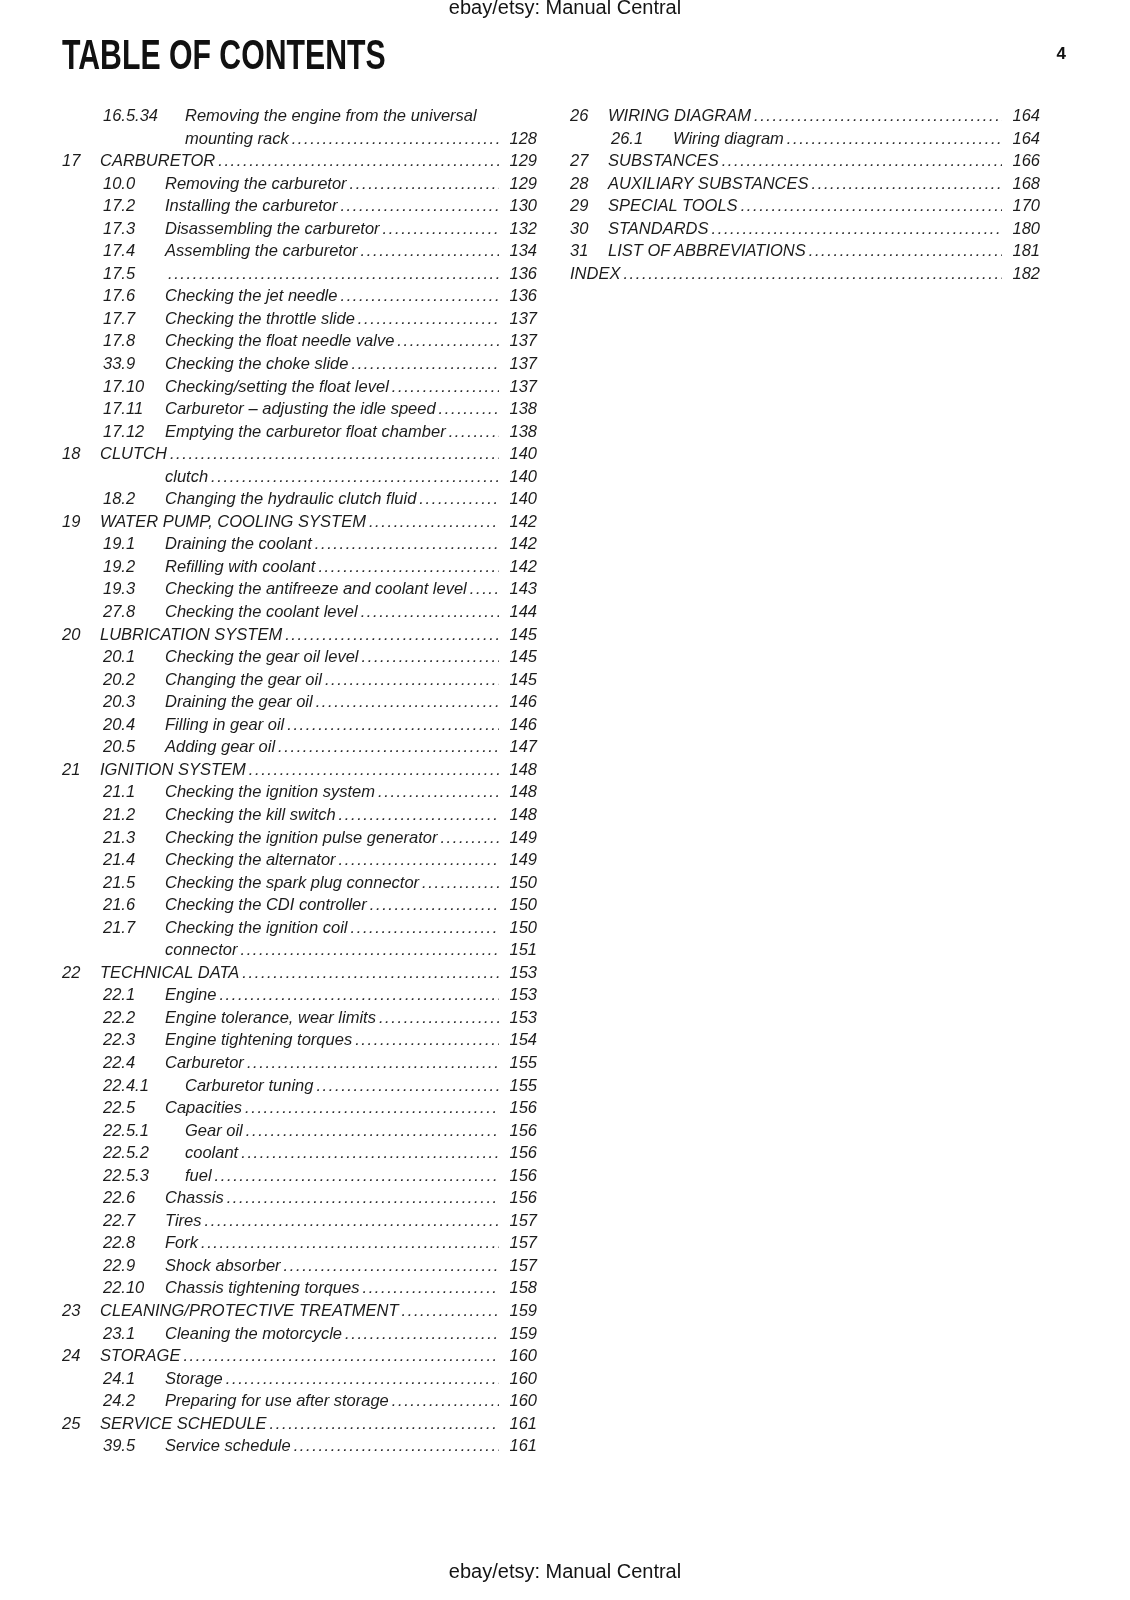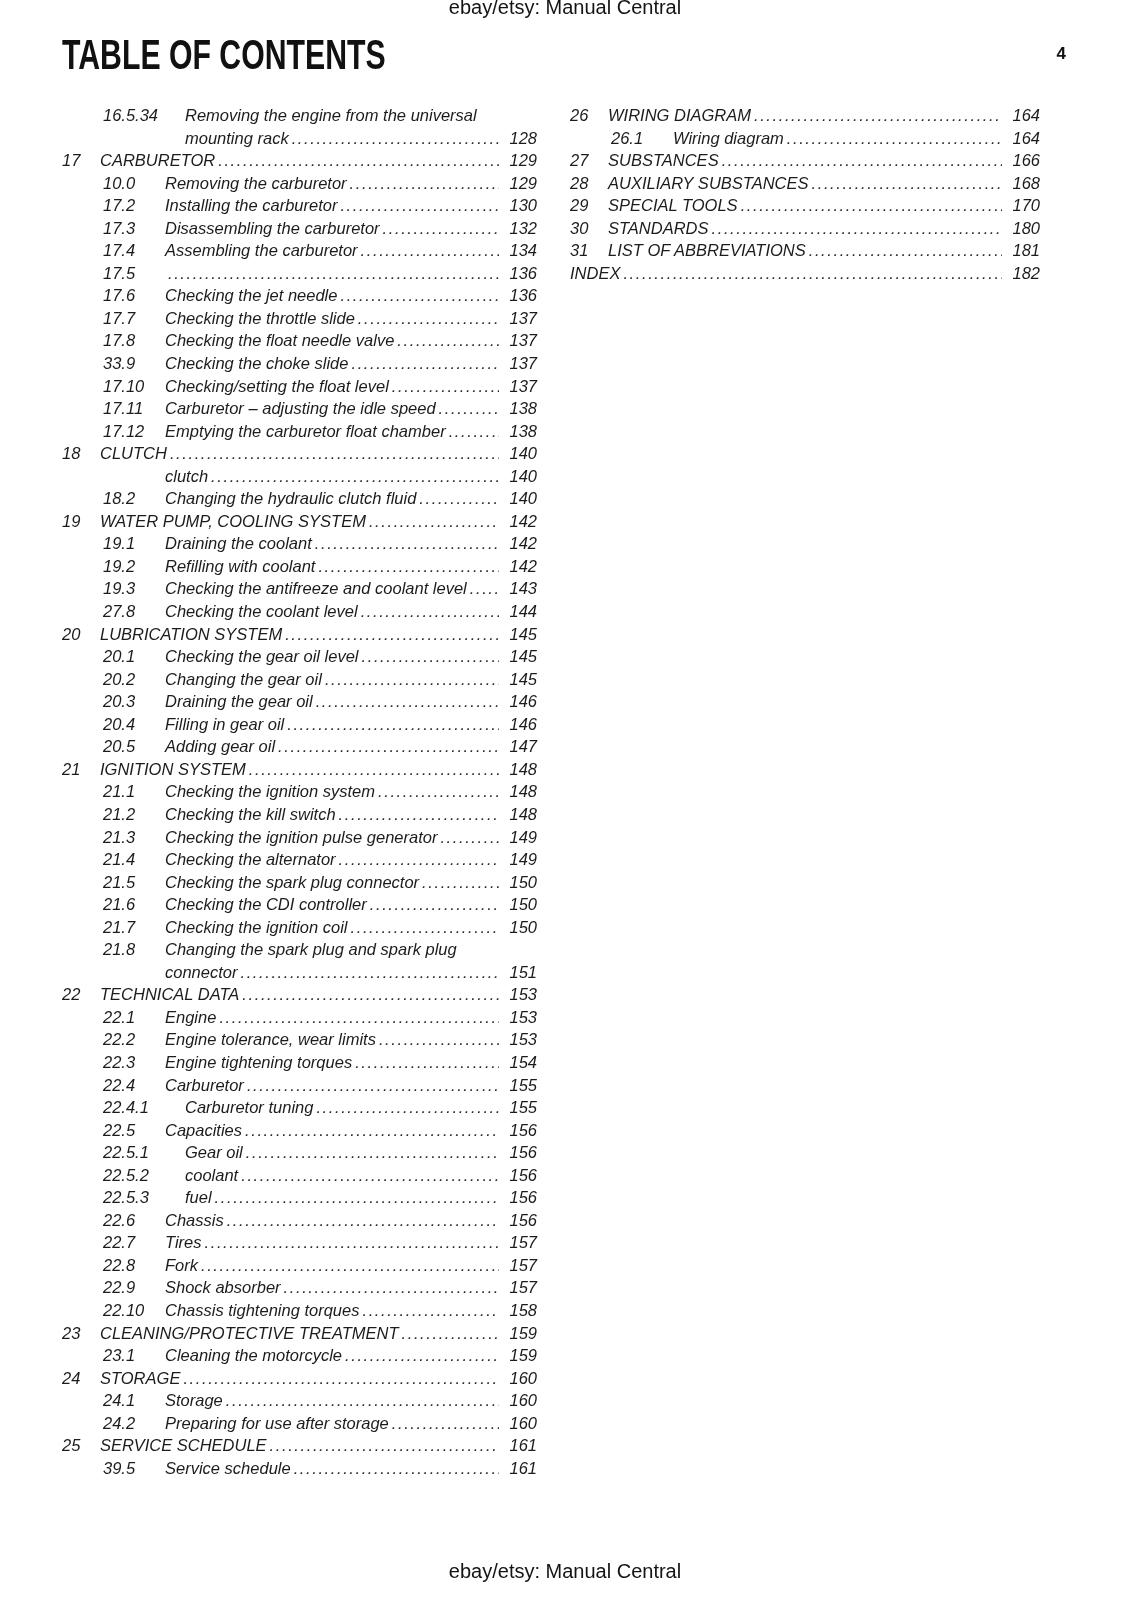--- a/index.html
+++ b/index.html
@@ -288,26 +288,20 @@
         <span class="txt">Checking the CDI controller</span>
         <span class="leader">............................................................................................................................................................................................................................</span>
         <span class="pg">150</span>
       </div>
       <div class="row sub">
         <span class="num">21.7</span>
         <span class="txt">Checking the ignition coil</span>
         <span class="leader">............................................................................................................................................................................................................................</span>
         <span class="pg">150</span>
       </div>
-      <div class="row sub">
-        <span class="num">21.8</span>
-        <span class="txt">Changing the spark plug and spark plug</span>
-        <span class="leader hidden"></span>
-        <span class="pg"></span>
-      </div>
       <div class="row cont-sub">
         <span class="txt">connector</span>
         <span class="leader">............................................................................................................................................................................................................................</span>
         <span class="pg">151</span>
       </div>
       <div class="row chapter">
         <span class="num">22</span>
         <span class="txt">TECHNICAL DATA</span>
         <span class="leader">............................................................................................................................................................................................................................</span>
         <span class="pg">153</span>

